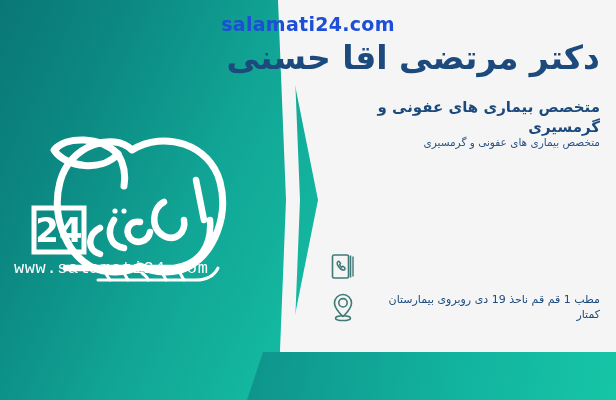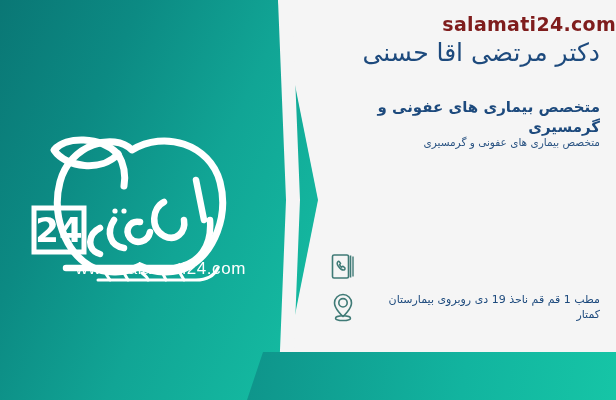--- a/index.html
+++ b/index.html
@@ -63,68 +63,68 @@
     top: 116px;
     width: 232px;
     height: 176px;
   }
   .logo svg { display: block; width: 100%; height: 100%; }
   .logo-url {
     position: absolute;
     left: 0;
     right: 0;
     top: 143px;
-    text-align: right;
+    text-align: left;
     color: #ffffff;
     font-size: 17px;
     letter-spacing: .6px;
-    font-family: Liberation Sans, sans-serif;
+    font-family: Liberation Mono, monospace;
   }
 
   
   .footer-bar {
     position: absolute;
     left: 0;
     bottom: 0;
     width: 616px;
     height: 48px;
     background: linear-gradient(100deg, #0b7d7b 0%, #0e9088 35%, #12b49f 75%, #16c5a6 100%);
     clip-path: polygon(263px 0, 616px 0, 616px 48px, 247px 48px);
   }
   .footer-text {
     position: absolute;
     left: 0;
     right: 0;
     top: 13px;
-    text-align: right;
-    color: #7f1d1d;
+    text-align: center;
+    color: #1d4ed8;
     font-size: 19px;
     font-weight: bold;
     letter-spacing: .3px;
     direction: ltr;
   }
 
   
   .content {
     position: absolute;
     left: 330px;
     top: 0;
     width: 270px;
     height: 352px;
     direction: rtl;
   }
   .doctor-name {
     position: absolute;
     right: 0;
     top: 38px;
     width: 100%;
-    text-align: right;
+    text-align: center;
     color: #1d4a7d;
-    font-size: 25px;
-    font-weight: normal;
+    font-size: 33px;
+    font-weight: bold;
     line-height: 1.2;
     white-space: nowrap;
   }
   .specialty-main {
     position: absolute;
     right: 0;
     top: 98px;
     width: 100%;
     text-align: right;
     color: #1d4a7d;

